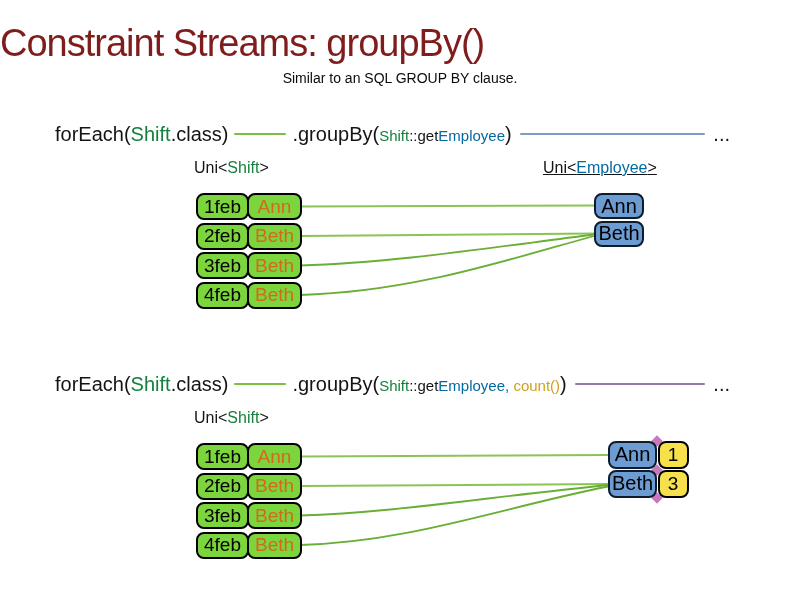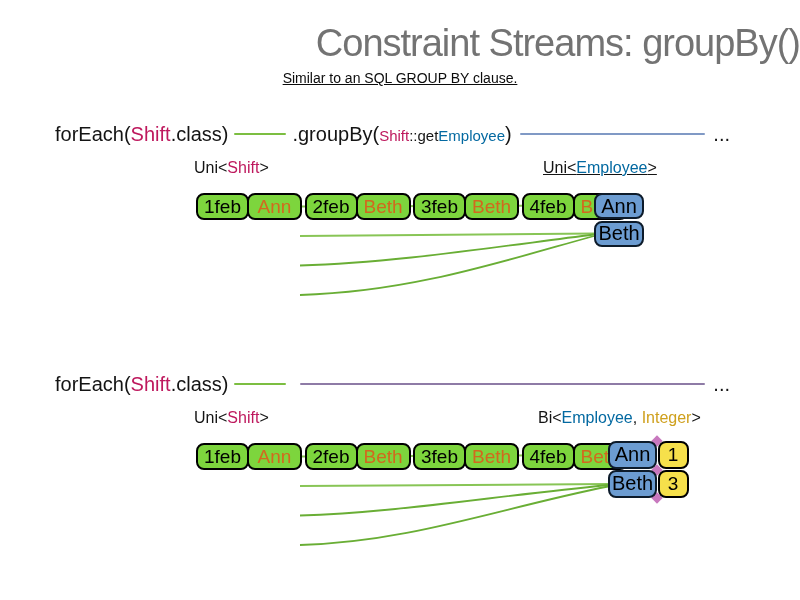--- a/index.html
+++ b/index.html
@@ -2,57 +2,57 @@
 <html><head>
 <meta charset="utf-8">
 <style>
   html,body{margin:0;padding:0;background:#fff;}
   #slide{
     position:relative;width:800px;height:600px;background:#ffffff;overflow:hidden;
     font-family:"Liberation Sans",sans-serif;color:#111;
   }
   
   .title{
-    position:absolute;top:22px;left:0;width:800px;text-align:right;
-    font-size:38px;font-weight:400;letter-spacing:-1px;color:#737373;white-space:pre;
+    position:absolute;top:22px;left:0;width:800px;text-align:left;
+    font-size:38px;font-weight:400;letter-spacing:-1px;color:#7f1d1d;white-space:pre;
   }
   .subtitle{
     position:absolute;top:70px;left:0;width:800px;text-align:center;
-    font-size:14px;color:#0b0b0b;white-space:pre;text-decoration:underline;
+    font-size:14px;color:#0b0b0b;white-space:pre;
   }
   
   .code-row{
     position:absolute;left:55px;right:70px;height:28px;
     display:flex;align-items:center;white-space:pre;
     font-size:20px;color:#141414;
   }
   #code1{top:120px;}
   #code2{top:370px;}
   .sm{font-size:15px;}
-  .green{color:#be185d;}
+  .green{color:#15803d;}
   .blue{color:#0369a1;}
   .gold{color:#CFA01D;}
   .conn{height:2px;border-radius:1px;}
   .conn-green{width:52px;background:#7CBE41;margin:0 6px;}
   .conn-out{flex:1;margin:0 8px;}
   .conn-blue{background:#8099C5;}
   .conn-purple{background:#8E7BA6;}
   
   .type-label{position:absolute;font-size:16px;color:#141414;white-space:pre;}
   #lbl-d1-left{left:194px;top:159px;}
   #lbl-d1-right{left:543px;top:159px;text-decoration:underline;}
   #lbl-d2-left{left:194px;top:409px;}
   #lbl-d2-right{left:538px;top:409px;}
   
   #wires{position:absolute;left:0;top:0;z-index:0;}
   .wire-straight{stroke:#88C556;stroke-width:2;fill:none;}
   .wire-curve{stroke:#69AE35;stroke-width:1.8;fill:none;}
   
   .shift-table{
-    position:absolute;left:196px;display:flex;flex-direction:row;gap:2.5px;z-index:1;
+    position:absolute;left:196px;display:flex;flex-direction:column;gap:2.5px;z-index:1;
   }
   #table1{top:193px;}
   #table2{top:443px;}
   .shift-row{display:flex;height:27px;}
   .cell{
     border:2px solid #000;border-radius:8px;background:#7DD53D;
     display:flex;align-items:center;justify-content:center;
     font-size:19px;box-sizing:border-box;height:27px;
   }
   .cell-date{width:53px;color:#000;position:relative;z-index:1;}
@@ -131,26 +131,26 @@
   </div>
 
   <div class="group-col" id="groups1">
     <div class="gbox">Ann</div>
     <div class="gbox">Beth</div>
   </div>
 
   <div class="code-row" id="code2">
     <span><span>forEach(</span><span class="green">Shift</span><span>.class)</span></span>
     <span class="conn conn-green"></span>
+    <span><span>.groupBy(</span><span class="sm green">Shift</span><span class="sm">::get</span><span class="sm blue">Employee</span><span class="sm blue">, </span><span class="sm gold">count()</span><span>)</span></span>
     <span class="conn conn-out conn-purple"></span>
     <span>...</span>
   </div>
 
   <div class="type-label" id="lbl-d2-left"><span>Uni&lt;</span><span class="green">Shift</span><span>&gt;</span></div>
-  <div class="type-label" id="lbl-d2-right"><span>Bi&lt;</span><span class="blue">Employee</span><span>, </span><span class="gold">Integer</span><span>&gt;</span></div>
 
   <div class="shift-table" id="table2">
     <div class="shift-row">
       <div class="cell cell-date">1feb</div>
       <div class="cell cell-emp">Ann</div>
     </div>
     <div class="shift-row">
       <div class="cell cell-date">2feb</div>
       <div class="cell cell-emp">Beth</div>
     </div>

